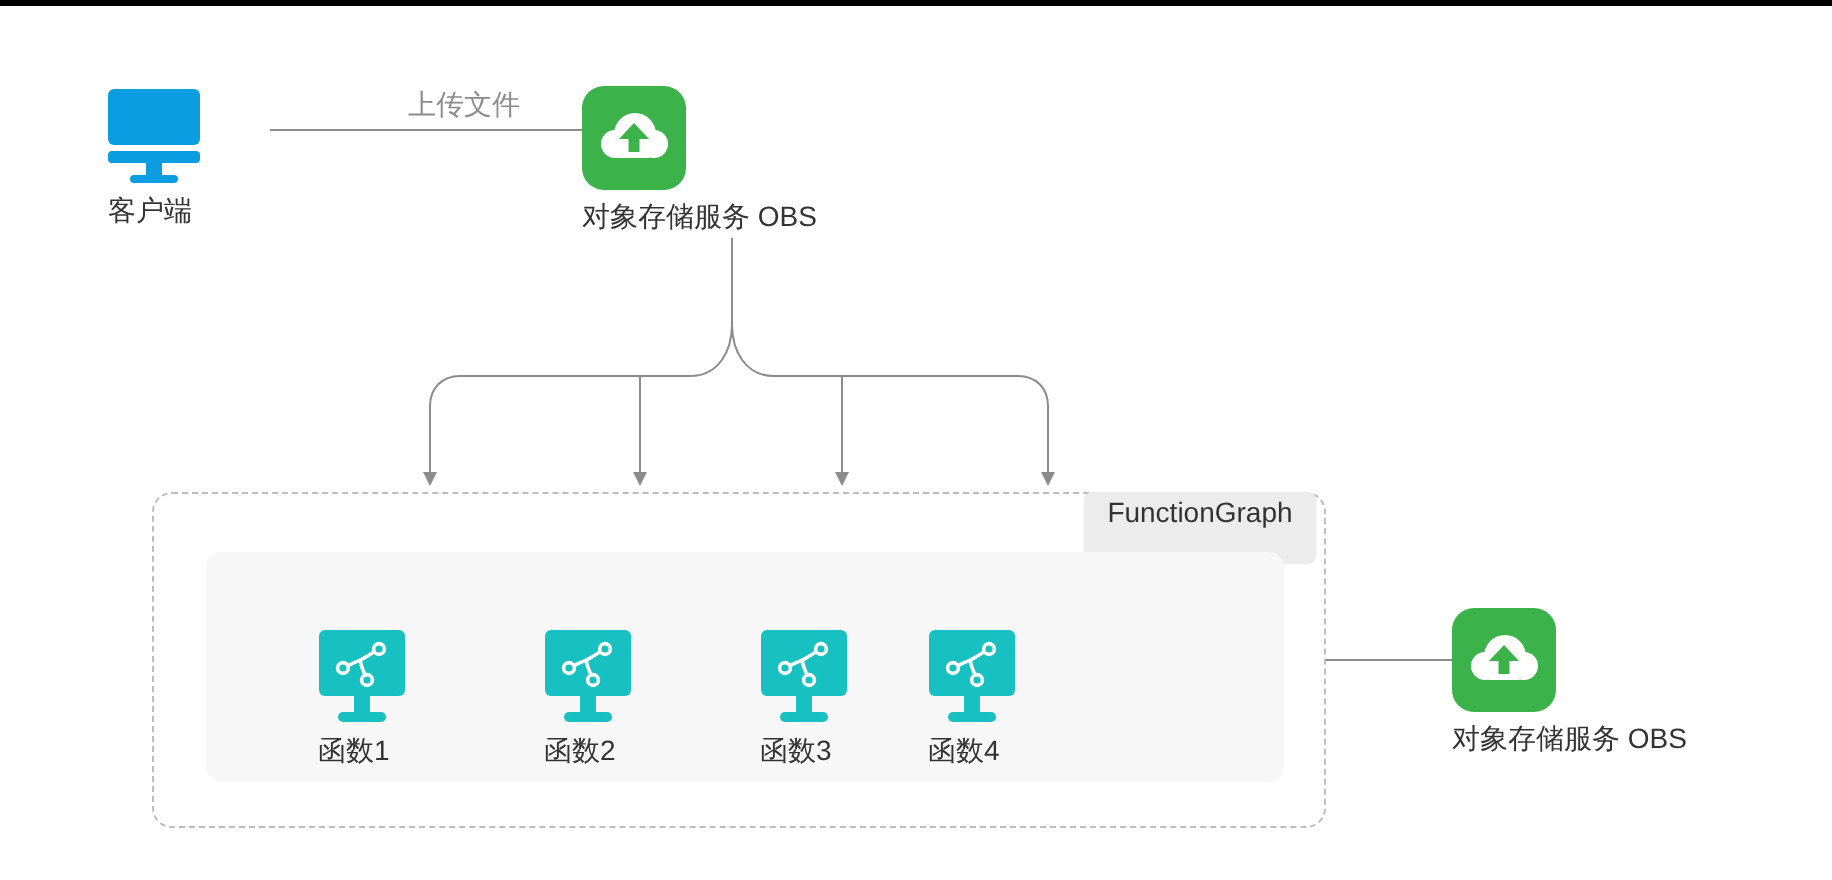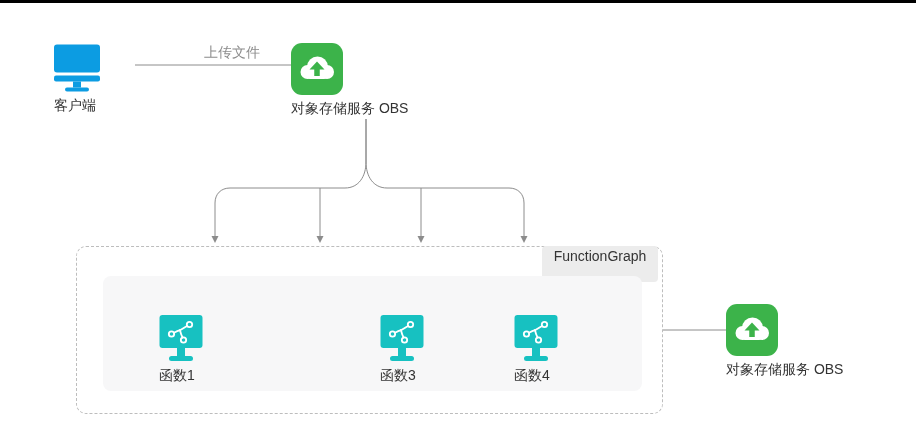--- a/index.html
+++ b/index.html
@@ -20,21 +20,21 @@
   .group-pill{position:absolute;left:542px;top:246px;width:116px;height:36px;
     background:#ececec;border-radius:4px;font-size:14px;color:#333333;
     text-align:center;line-height:21px;}
   .inner-panel{position:absolute;left:103px;top:276px;width:539px;height:115px;
     background:#f7f7f8;border-radius:8px;}
   .node.client{left:54px;top:44px;width:100px;}
   .node.obs-src{left:291px;top:43px;width:150px;}
   .node.obs-dst{left:726px;top:304px;width:150px;}
   .node.fn{width:90px;top:299px;margin-top:16px;}
   .node.fn .node-label{margin-top:6px;}
-  .fn1{left:159px;} .fn2{left:272px;} .fn3{left:380px;} .fn4{left:514px;}
+  .fn1{left:159px;} .fn2{left:272px;} .fn3{left:380px;} .fn4{left:464px;}
 </style>
 </head>
 <body>
 
 <div class="canvas">
 
   <div class="topline"></div>
 
   <div class="group-box"></div>
   <div class="group-pill">FunctionGraph</div>
@@ -95,20 +95,36 @@
         <circle cx="30.5" cy="9.5" r="2.7"></circle>
         <circle cx="24.5" cy="25" r="2.7"></circle>
         <path d="M15,17.8 Q18.5,16 21,15.2"></path>
         <path d="M28,11 Q24,13.5 21,15.2"></path>
         <path d="M23.6,22.6 Q21.8,19 21,15.2"></path>
       </g>
     </svg>
     <div class="node-label">函数1</div>
   </div>
 
+  <div class="node fn fn2">
+    <svg width="44" height="46" viewBox="0 0 44 46">
+      <rect x="0.5" y="0" width="43" height="33" rx="3" fill="#17c1c1"></rect>
+      <rect x="18" y="33" width="8" height="8" fill="#17c1c1"></rect>
+      <rect x="10" y="41" width="24" height="5" rx="2.5" fill="#17c1c1"></rect>
+      <g stroke="#ffffff" stroke-width="1.8" fill="none" stroke-linecap="round">
+        <circle cx="12.5" cy="19" r="2.7"></circle>
+        <circle cx="30.5" cy="9.5" r="2.7"></circle>
+        <circle cx="24.5" cy="25" r="2.7"></circle>
+        <path d="M15,17.8 Q18.5,16 21,15.2"></path>
+        <path d="M28,11 Q24,13.5 21,15.2"></path>
+        <path d="M23.6,22.6 Q21.8,19 21,15.2"></path>
+      </g>
+    </svg>
+    <div class="node-label">函数2</div>
+  </div>
 
   <div class="node fn fn3">
     <svg width="44" height="46" viewBox="0 0 44 46">
       <rect x="0.5" y="0" width="43" height="33" rx="3" fill="#17c1c1"></rect>
       <rect x="18" y="33" width="8" height="8" fill="#17c1c1"></rect>
       <rect x="10" y="41" width="24" height="5" rx="2.5" fill="#17c1c1"></rect>
       <g stroke="#ffffff" stroke-width="1.8" fill="none" stroke-linecap="round">
         <circle cx="12.5" cy="19" r="2.7"></circle>
         <circle cx="30.5" cy="9.5" r="2.7"></circle>
         <circle cx="24.5" cy="25" r="2.7"></circle>

